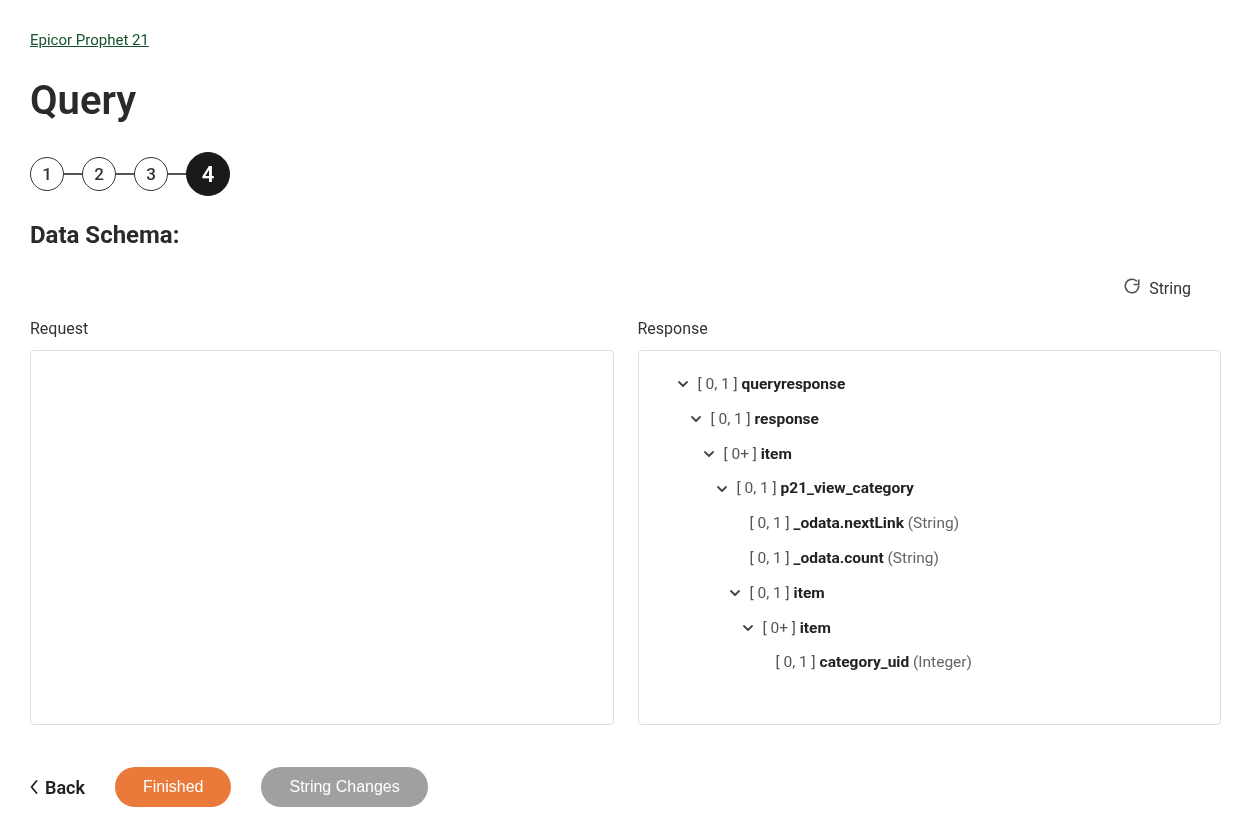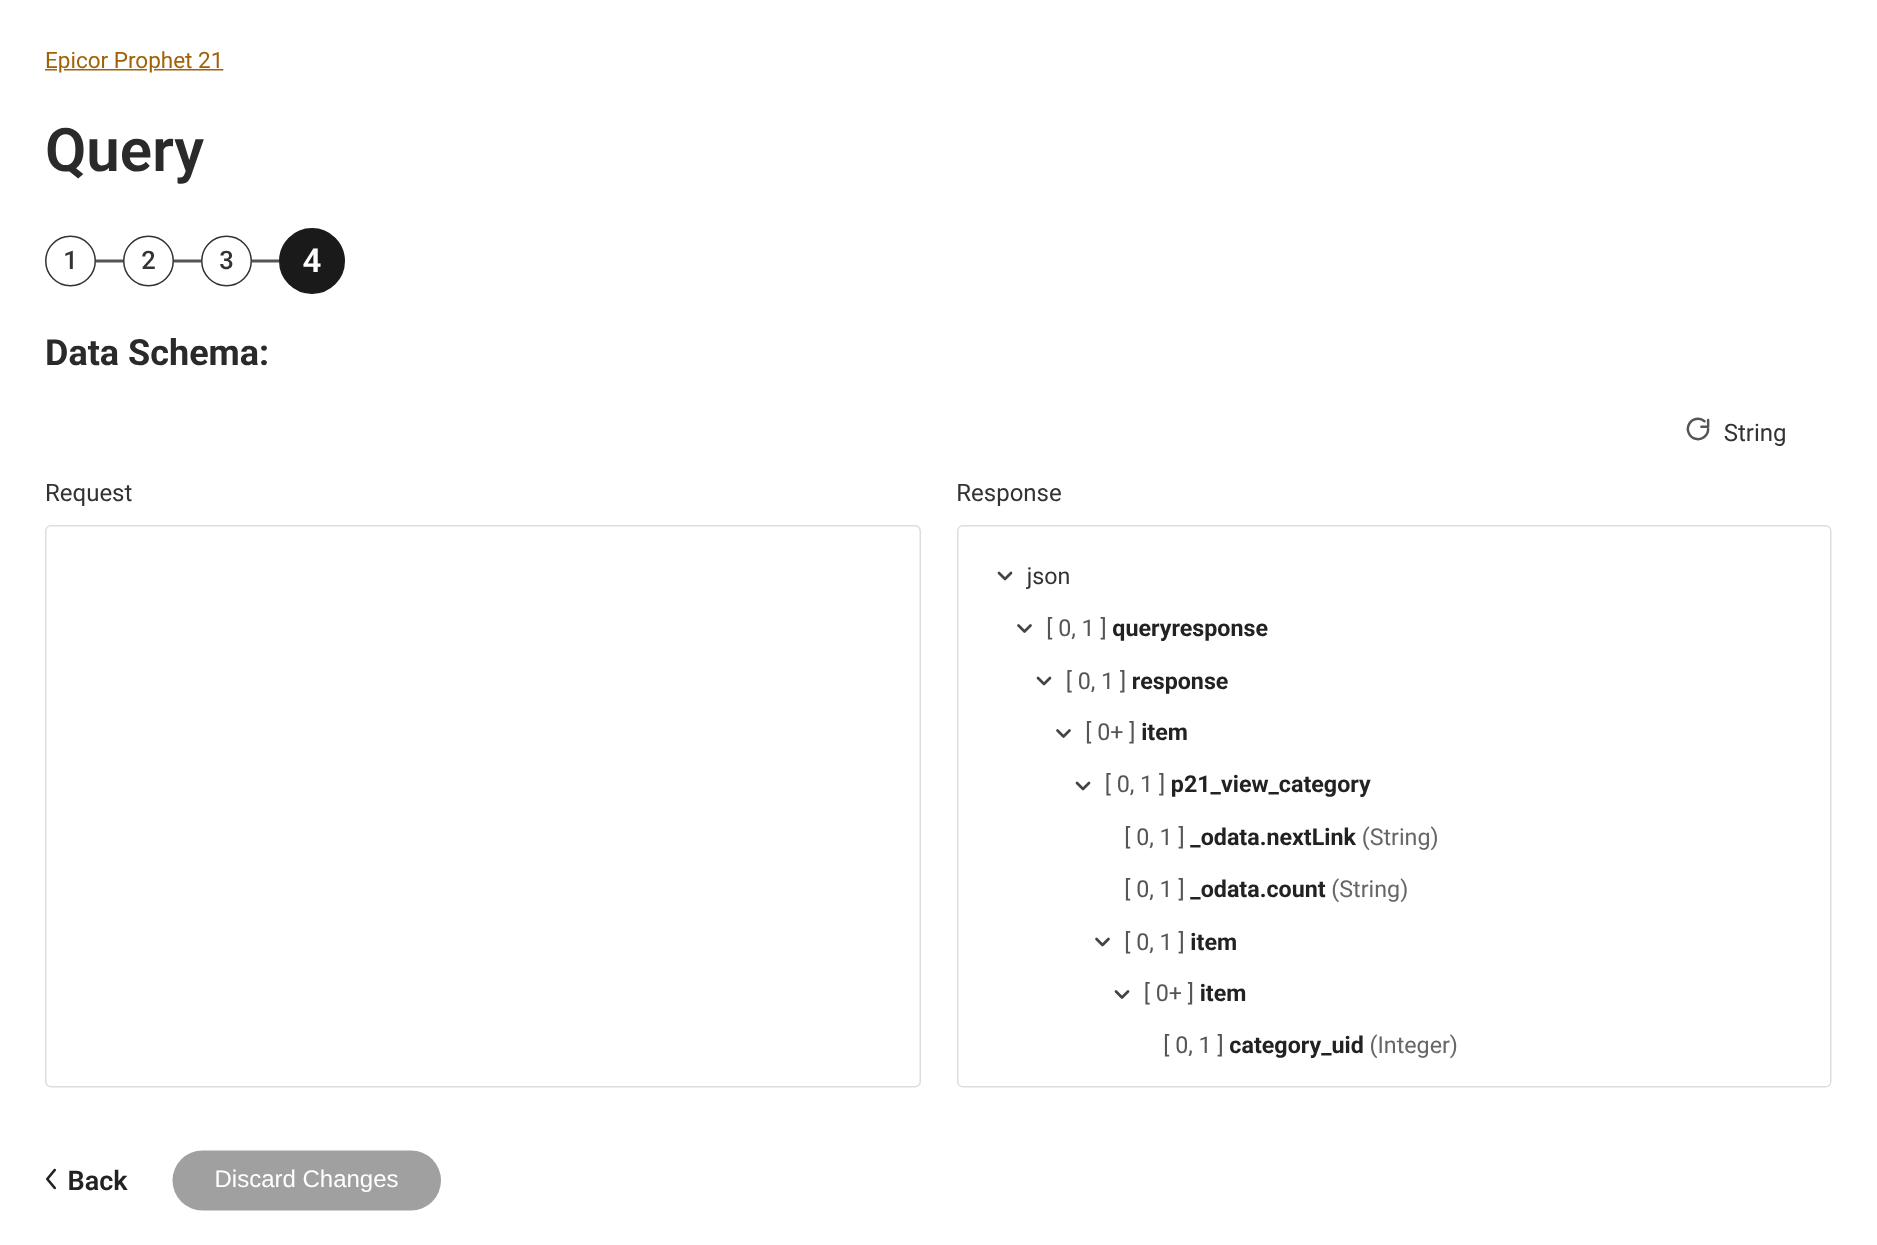--- a/index.html
+++ b/index.html
@@ -7,21 +7,21 @@
       font-family: -apple-system, BlinkMacSystemFont, "Segoe UI", Roboto, "Helvetica Neue", Arial, sans-serif;
       background: #ffffff;
       color: #333;
       width: 1251px;
       height: 830px;
       padding: 30px 30px 0 30px;
       overflow: hidden;
     }
     .breadcrumb-link {
       text-decoration: underline;
-      color: #a16207;
+      color: #14532d;
       font-size: 15px;
       cursor: pointer;
     }
     .page-title {
       font-size: 40px;
       font-weight: 600;
       margin-top: 28px;
       color: #2a2a2a;
     }
     .stepper {
@@ -203,28 +203,20 @@
 
 <div class="panels">
   <div class="panel-col">
     <div class="panel-label">Request</div>
     <div class="panel"></div>
   </div>
   <div class="panel-col">
     <div class="panel-label">Response</div>
     <div class="panel">
       <div class="tree" id="tree">
-          <div class="tree-row" style="padding-left: 14px;">
-            <span class="toggle">
-              <svg viewBox="0 0 12 12" fill="none" stroke="#444" stroke-width="1.8" stroke-linecap="round" stroke-linejoin="round">
-                <polyline points="2,4 6,8 10,4"></polyline>
-              </svg>
-            </span>
-            <span><span>json</span></span>
-          </div>
           <div class="tree-row" style="padding-left: 27px;">
             <span class="toggle">
               <svg viewBox="0 0 12 12" fill="none" stroke="#444" stroke-width="1.8" stroke-linecap="round" stroke-linejoin="round">
                 <polyline points="2,4 6,8 10,4"></polyline>
               </svg>
             </span>
             <span><span class="card">[ 0, 1 ] </span><span class="name">queryresponse</span></span>
           </div>
           <div class="tree-row" style="padding-left: 40px;">
             <span class="toggle">
@@ -285,17 +277,18 @@
 
 <div class="footer">
   <div class="back-btn">
     <span>
       <svg viewBox="0 0 8 14" fill="none" stroke="#222" stroke-width="1.8" stroke-linecap="round" stroke-linejoin="round">
         <polyline points="6,1 1,7 6,13"></polyline>
       </svg>
     </span>
     <span>Back</span>
   </div>
-  <button class="btn btn-secondary">Discard Changes</button>
+  <button class="btn btn-primary">Finished</button>
+  <button class="btn btn-secondary">String Changes</button>
 </div>
 
 
 
 
 </body></html>

